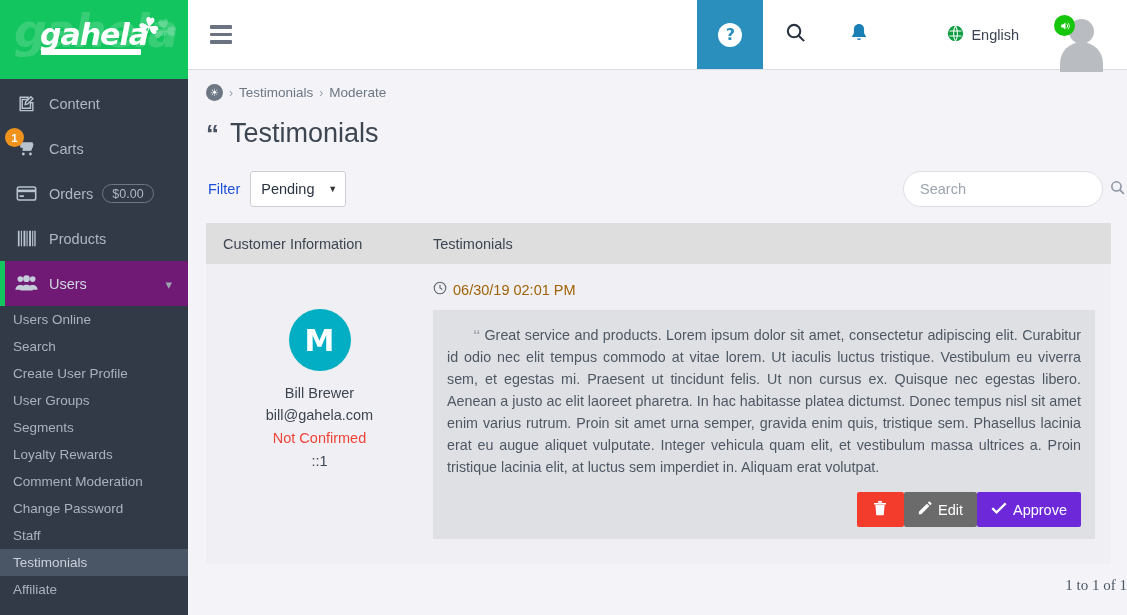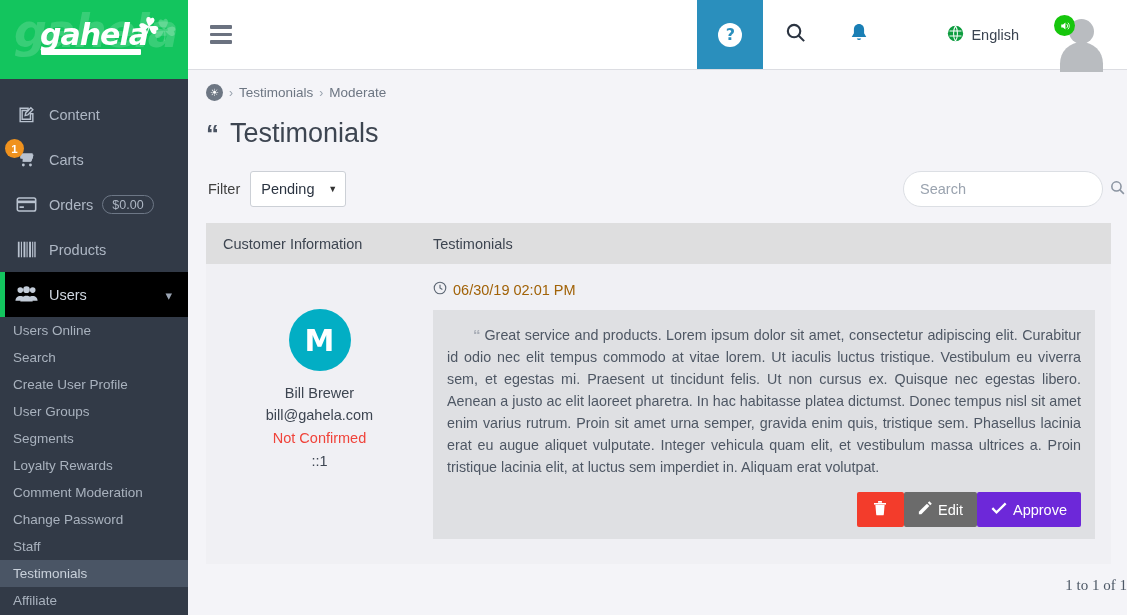--- a/index.html
+++ b/index.html
@@ -59,38 +59,38 @@
   }
   .logo-leaf-ghost {
     position: absolute;
     right: 10px; top: 16px;
     color: rgba(255,255,255,0.22);
     font-size: 30px;
     line-height: 1;
     transform: rotate(-8deg);
   }
 
-  .nav-main { padding-top: 13px; }
+  .nav-main { padding-top: 2px; }
   .nav-item {
     display: flex; align-items: center;
     height: 45px;
     padding-left: 12px;
     color: #aeb7c4;
     font-size: 14.5px;
     position: relative;
     cursor: pointer;
   }
   .nav-item .nico {
     width: 28px; flex: 0 0 28px;
     display: flex; align-items: center; justify-content: center;
     margin-right: 9px;
     color: #b9c2cf;
   }
   .nav-item.active {
-    background: #000000;
+    background: #701a75;
     color: #cfd6e0;
   }
   .nav-item.active::before {
     content: ""; position: absolute; left: 0; top: 0;
     width: 5px; height: 100%; background: #13c55e;
   }
   .nav-badge {
     position: absolute;
     left: 5px; top: 2px;
     width: 19px; height: 19px;
@@ -207,21 +207,21 @@
     font-size: 27px;
     font-weight: 400;
   }
   .qmark { color: #4a5362; font-size: 26px; font-weight: bold; line-height: 1; }
 
   .toolbar {
     display: flex; align-items: center;
     padding: 22px 24px 0 20px;
     position: relative;
   }
-  .filter-label { color: #404040; font-size: 14.5px; margin-right: 10px; }
+  .filter-label { color: #1d4ed8; font-size: 14.5px; margin-right: 10px; }
   .select-box {
     width: 96px; height: 36px;
     border: 1px solid #ccd0d6; border-radius: 3px;
     background: #fff;
     display: flex; align-items: center; justify-content: space-between;
     padding: 0 8px 0 10px;
     font-size: 14.5px; color: #2b3441;
     cursor: pointer;
   }
   .select-box .caret { font-size: 9px; color: #333; }

